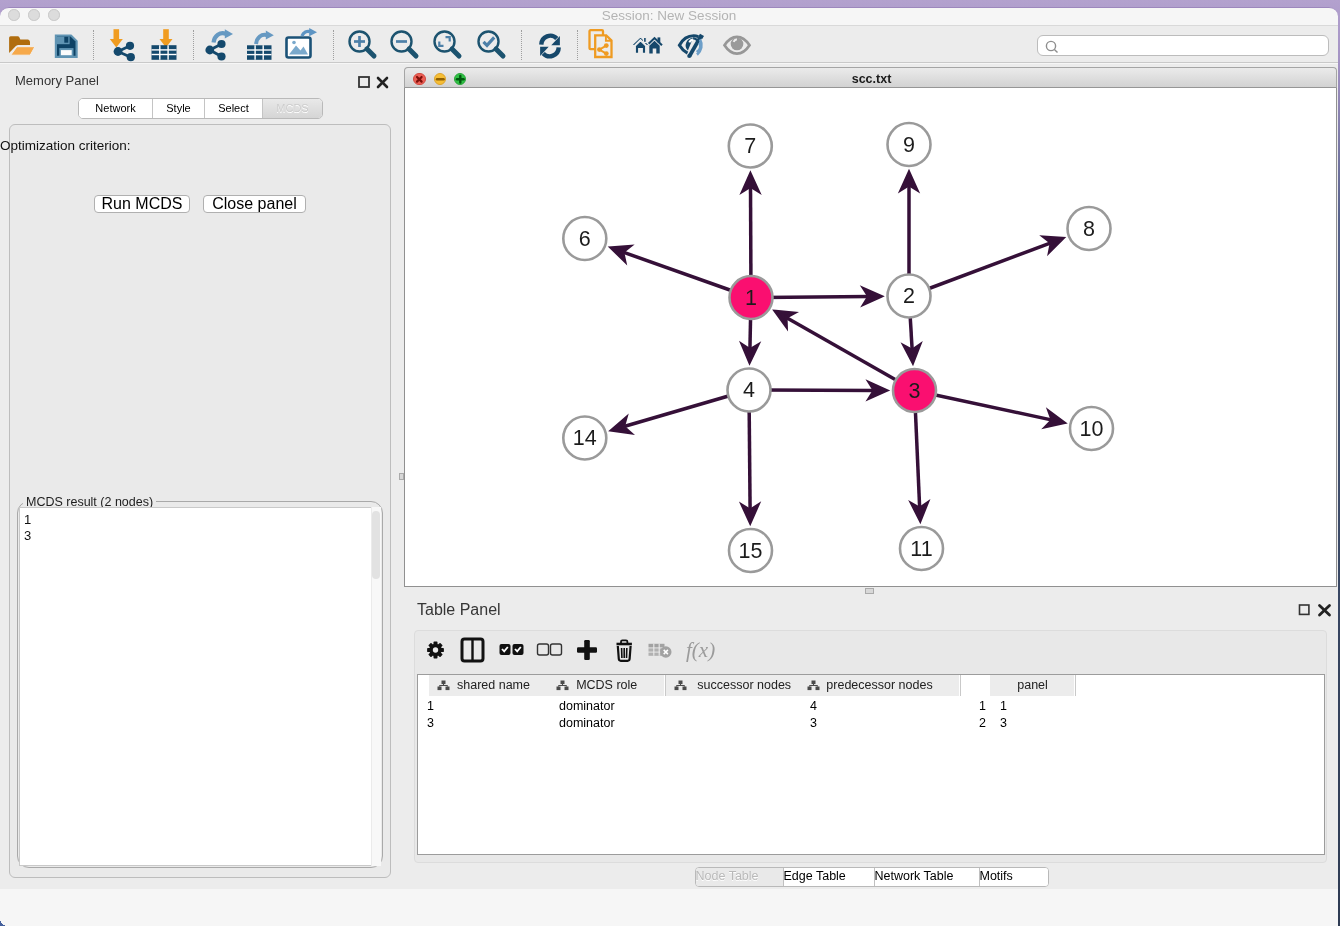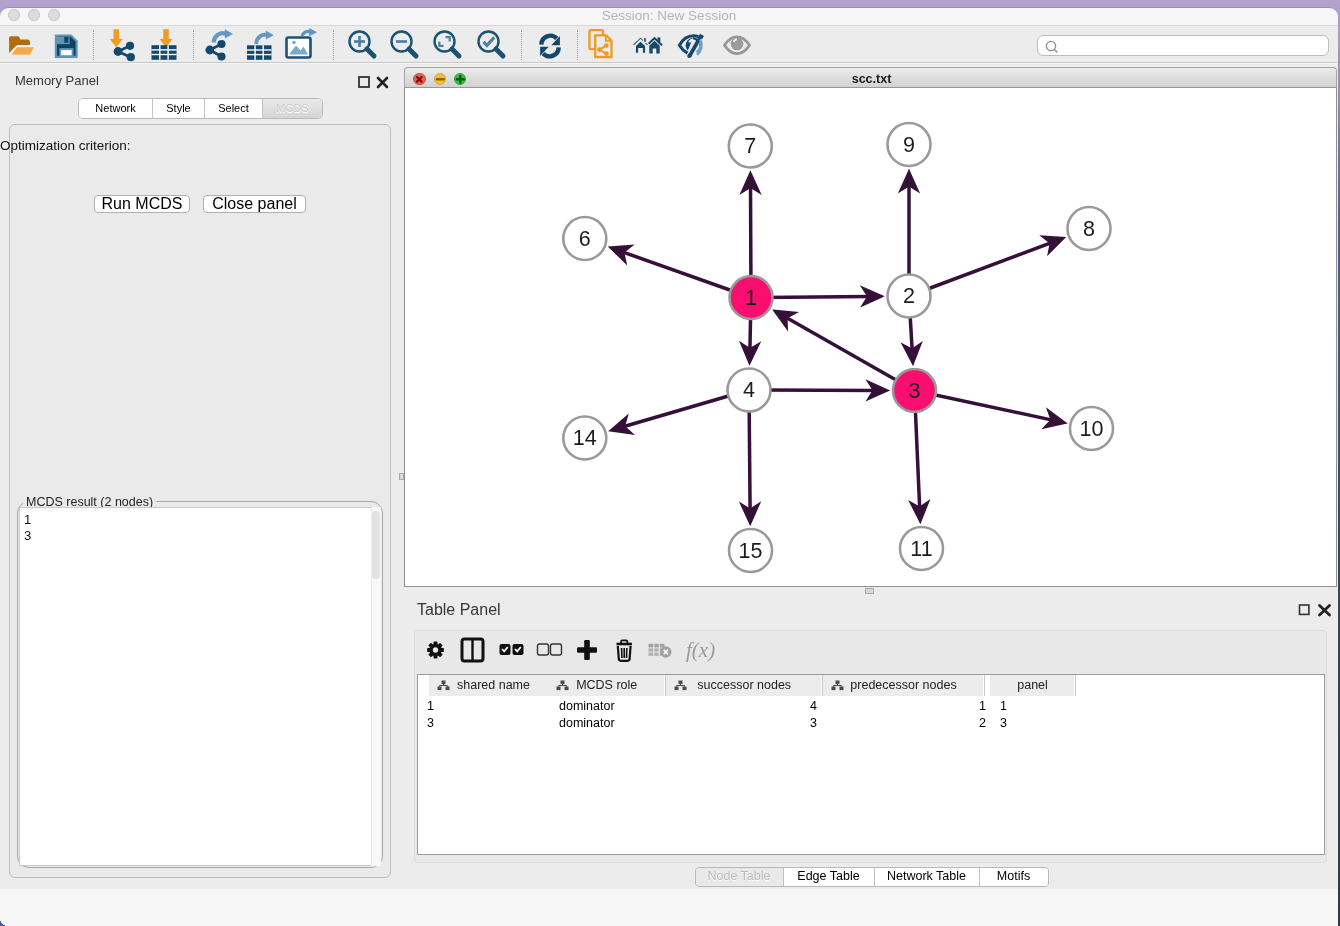--- a/index.html
+++ b/index.html
@@ -38,21 +38,21 @@
 #nwin-tb{position:absolute;left:0;top:0;width:933px;height:21px;background:linear-gradient(#ebebeb,#d2d2d2);border:1px solid #a5a5a5;border-bottom:1px solid #969696;border-radius:4px 4px 0 0}
 #nwin-title{position:absolute;left:0;top:4px;width:933px;text-align:center;font-size:12.5px;font-weight:700;color:#1b1b1b}
 .tl2{position:absolute;top:4.5px;width:12.5px;height:12.5px;border-radius:50%}
 #canvas{position:absolute;left:0;top:21px;width:933px;height:499px;background:#fff;border:1px solid #909090;border-top:none}
 
 #tp{position:absolute;left:392px;top:533.5px;width:946px;height:292px}
 #tp-title{position:absolute;left:25px;top:3px;font-size:16px;color:#363636}
 #tp-table{position:absolute;left:25px;top:76px;width:908px;height:181px;background:#fff;border:1px solid #9c9c9c}
 .th{position:absolute;top:0;height:21px;border-right:1px solid #c9c9c9;font-size:12.5px;color:#222;text-align:center;line-height:21px;background:#ececec;box-shadow:inset -1px 0 0 #fff}
 .td{position:absolute;font-size:12.5px;color:#000;height:16px;line-height:16px}
-.btab{font-size:12.5px;padding:1.5px 0;text-align:center;border-left:1px solid #c0c0c0;background:#fff;line-height:15px}
+.btab{font-size:12.5px;padding:1.5px 0;text-align:left;border-left:1px solid #c0c0c0;background:#fff;line-height:15px}
 .btab:first-child{border-left:none}
 #statusbar{position:absolute;left:0;top:881px;width:1338px;height:38px;background:#ededed;border-top:1px solid #c9c9c9}
 #listbtn{position:absolute;left:12px;top:10px;width:26px;height:23px;background:#fdfdfd;border:1px solid #b3b3b3;border-radius:3px}
 #membtn{position:absolute;left:1254px;top:9px;width:74px;height:24px;background:#f7f7f7;border:1px solid #a8a8a8;border-radius:3px;font-size:11.5px;color:#000;text-align:right;padding:4.5px 6px 0 0}
 #memdot{position:absolute;left:10px;top:6px;width:11px;height:11px;border-radius:50%;background:#1d9b3c}
 #blcorner{position:absolute;left:0;bottom:0;width:5px;height:5px;background:radial-gradient(circle at 5px 0px, transparent 4px, #45609c 4px)}
 </style>
 </head>
 <body>
 <div id="desk"></div>
@@ -440,21 +440,21 @@
               </g>
             </svg>MCDS role</div>
     <div class="th" style="left:248.4px;width:156.6px"><svg width="13" height="11" style="position:absolute;left:8px;top:5px">
               <g fill="#4a4a4a">
                 <rect x="4.5" y="0.5" width="4" height="3.6"></rect>
                 <rect x="0.5" y="6.5" width="4" height="3.6"></rect>
                 <rect x="8.5" y="6.5" width="4" height="3.6"></rect>
                 <path d="M6.5,4 v1.5 M2.5,6.5 v-1 h8 v1" stroke="#4a4a4a" stroke-width="1" fill="none"></path>
               </g>
             </svg>successor nodes</div>
-    <div class="th" style="left:405px;width:162px"><svg width="13" height="11" style="position:absolute;left:8px;top:5px">
+    <div class="th" style="left:381px;width:162px"><svg width="13" height="11" style="position:absolute;left:8px;top:5px">
               <g fill="#4a4a4a">
                 <rect x="4.5" y="0.5" width="4" height="3.6"></rect>
                 <rect x="0.5" y="6.5" width="4" height="3.6"></rect>
                 <rect x="8.5" y="6.5" width="4" height="3.6"></rect>
                 <path d="M6.5,4 v1.5 M2.5,6.5 v-1 h8 v1" stroke="#4a4a4a" stroke-width="1" fill="none"></path>
               </g>
             </svg>predecessor nodes</div>
     <div class="th" style="left:572.2px;width:85.7px">panel</div>
     <div class="td" style="left:9px;top:23.5px">1</div>
     <div class="td" style="left:141px;top:23.5px">dominator</div>

